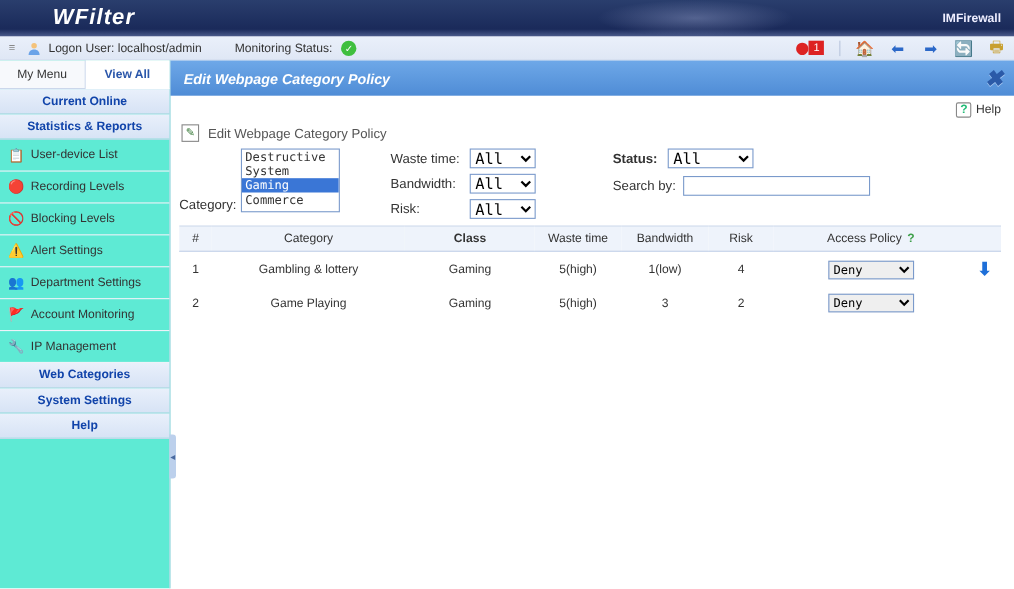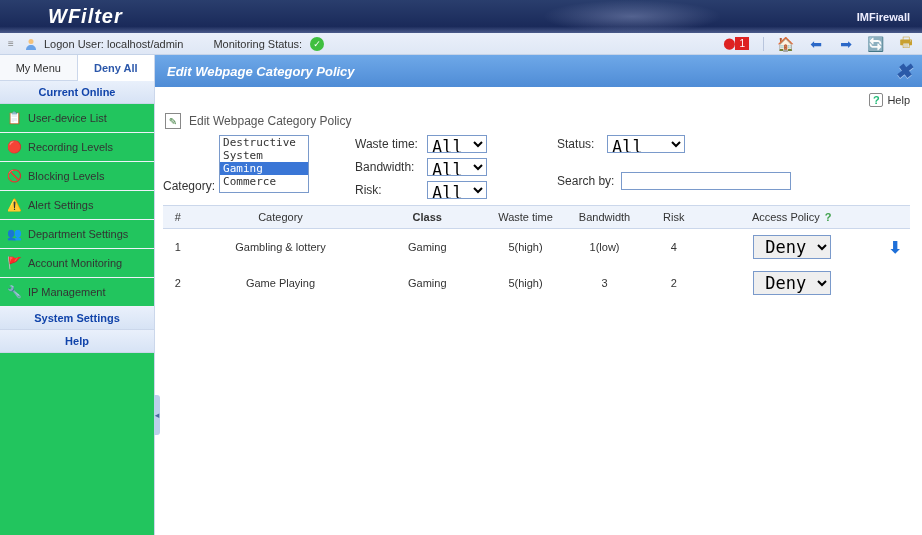--- a/index.html
+++ b/index.html
@@ -14,21 +14,21 @@
 .toolbar .user-icon { width: 14px; height: 14px; margin: 0 6px; display: inline-flex; align-items: center; justify-content: center; }
 .toolbar .menu-icon { width: 10px; display: inline-block; line-height: 4px; color: #888; font-size: 10px; }
 .toolbar .gap { margin-left: 30px; }
 .status-dot { width: 14px; height: 14px; border-radius: 50%; background: #3fbf3f; display: inline-flex; align-items: center; justify-content: center; color: #fff; font-size: 9px; margin-left: 8px; }
 .toolbar-right { margin-left: auto; display: flex; align-items: center; gap: 14px; }
 .tb-icon { width: 16px; height: 16px; display: inline-flex; align-items: center; justify-content: center; font-size: 14px; cursor: pointer; }
 .tb-sep { width: 1px; height: 14px; background: #b8c5dd; }
 .red-badge { background: #d22; color: #fff; font-size: 10px; padding: 0 4px; height: 13px; display: inline-block; line-height: 13px; }
 
 .app-body { display: flex; height: 480px; }
-.sidebar { width: 155px; border-right: 1px solid #cbd7eb; display: flex; flex-direction: column; background: #22c55e; position: relative; }
+.sidebar { width: 155px; border-right: 1px solid #cbd7eb; display: flex; flex-direction: column; background: #5eead4; position: relative; }
 .tabs-row { display: flex; height: 26px; border-bottom: 1px solid #cbd7eb; background: #f7f9fc; }
 .tab { flex: 1; display: flex; align-items: center; justify-content: center; font-size: 11px; border-right: 1px solid #cbd7eb; cursor: pointer; }
 .tab.active { background: #fff; font-weight: bold; color: #2b57aa; border-bottom: 1px solid #fff; margin-bottom: -1px; }
 .tab:last-child { border-right: none; }
 .nav-header { background: linear-gradient(#e9f0fb, #d7e3f5); text-align: center; color: #1144aa; font-weight: bold; font-size: 11px; padding: 5px 0; border-bottom: 1px solid #cbd7eb; cursor: pointer; }
 .nav-item { display: flex; align-items: center; gap: 6px; padding: 7px 8px; font-size: 11px; color: #333; border-bottom: 1px solid #eef2f9; cursor: pointer; }
 .nav-item .ic { width: 14px; height: 14px; display: inline-flex; align-items: center; justify-content: center; font-size: 12px; }
 .collapse-handle { position: absolute; right: -6px; top: 340px; width: 6px; height: 40px; background: #bcd0ec; border-radius: 0 3px 3px 0; cursor: pointer; display: flex; align-items: center; justify-content: center; color: #4a6aa0; font-size: 9px; }
 
 .main { flex: 1; display: flex; flex-direction: column; }
@@ -46,28 +46,28 @@
 .applied u { text-decoration: underline; }
 
 .filters { display: flex; align-items: flex-start; gap: 10px; margin-bottom: 6px; }
 .cat-block { display: flex; align-items: flex-end; gap: 4px; }
 .cat-list { width: 90px; height: 58px; border: 1px solid #7a9acb; font-family: monospace; font-size: 11px; overflow-y: scroll; }
 .cat-list div { padding: 0 3px; cursor: pointer; }
 .cat-list .sel { background: #3a76d6; color: #fff; }
 .ddcol { display: flex; flex-direction: column; gap: 5px; }
 .ddrow { display: flex; align-items: center; }
 .ddrow label { width: 72px; }
-.ddrow.short label { width: 50px; }
-.sel-box { font-family: monospace; font-size: 17px; border: 1px solid #7a9acb; background: #fff; height: 18px; }
+.ddrow.short label { width: 50px; font-weight: bold; }
+.sel-box { font-family: monospace; font-size: 14px; border: 1px solid #7a9acb; background: #fff; height: 18px; }
 .search-input { width: 170px; height: 18px; border: 1px solid #7a9acb; padding: 0 3px; }
 
 table.data { width: 100%; border-collapse: collapse; font-size: 11px; }
 table.data th { background: #eef3fb; border-top: 1px solid #cbd7eb; border-bottom: 1px solid #cbd7eb; padding: 5px 4px; font-weight: normal; color: #333; text-align: center; }
 table.data td { padding: 6px 4px; text-align: center; color: #333; }
-.policy-sel { font-family: monospace; font-size: 17px; border: 1px solid #7a9acb; width: 78px; text-align: center; }
+.policy-sel { font-family: monospace; font-size: 11px; border: 1px solid #7a9acb; width: 78px; }
 .help-q { color: #3fa04b; font-weight: bold; margin-left: 2px; }
 .dl-arrow { color: #1e6fd8; font-size: 16px; font-weight: bold; }
 </style>
 </head>
 <body>
 
 <div class="header">
   <div class="header-bg"></div>
   <span class="logo">WFilter</span>
   <span class="header-right">IMFirewall</span>
@@ -96,24 +96,25 @@
     <span class="tb-icon" style="color:#2b68c8">➡</span>
     <span class="tb-icon" style="color:#2b68c8">🔄</span>
     <span class="tb-icon" style="color:#c8a030">🖶</span>
   </div>
 </div>
 
 <div class="app-body">
   <div class="sidebar">
     <div class="tabs-row">
       <div class="tab">My Menu</div>
-      <div class="tab active">Deny All</div>
+      <div class="tab active">View All</div>
     </div>
     <div id="nav-container">
         <div class="nav-header">Current Online</div>
+        <div class="nav-header">Statistics &amp; Reports</div>
         <div class="nav-item">
           <span class="ic">📋</span>
           <span>User-device List</span>
         </div>
         <div class="nav-item">
           <span class="ic">🔴</span>
           <span>Recording Levels</span>
         </div>
         <div class="nav-item">
           <span class="ic">🚫</span>
@@ -128,20 +129,21 @@
           <span>Department Settings</span>
         </div>
         <div class="nav-item">
           <span class="ic">🚩</span>
           <span>Account Monitoring</span>
         </div>
         <div class="nav-item">
           <span class="ic">🔧</span>
           <span>IP Management</span>
         </div>
+        <div class="nav-header">Web Categories</div>
         <div class="nav-header">System Settings</div>
         <div class="nav-header">Help</div>
       </div>
     <div class="collapse-handle">◂</div>
   </div>
 
   <div class="main">
     <div class="main-title">
       <span>Edit Webpage Category Policy</span>
       <span class="close-x">✖</span>
@@ -182,21 +184,21 @@
               <label>Risk:</label>
             <select class="sel-box" style="width:60px"><option>All</option></select>
             </div>
         </div>
 
         <div class="ddcol" style="margin-left:60px">
           <div class="ddrow short">
               <label>Status:</label>
             <select class="sel-box" style="width:78px"><option>All</option></select>
             </div>
-          <div class="ddrow" style="margin-top:14px">
+          <div class="ddrow" style="margin-top:2px">
               <label style="width:64px">Search by:</label>
             <input class="search-input" type="text" value="" style="">
             </div>
         </div>
       </div>
 
       <table class="data">
         <thead>
             <tr id="thead-row">
               <th style="width: 30px;">#</th>

